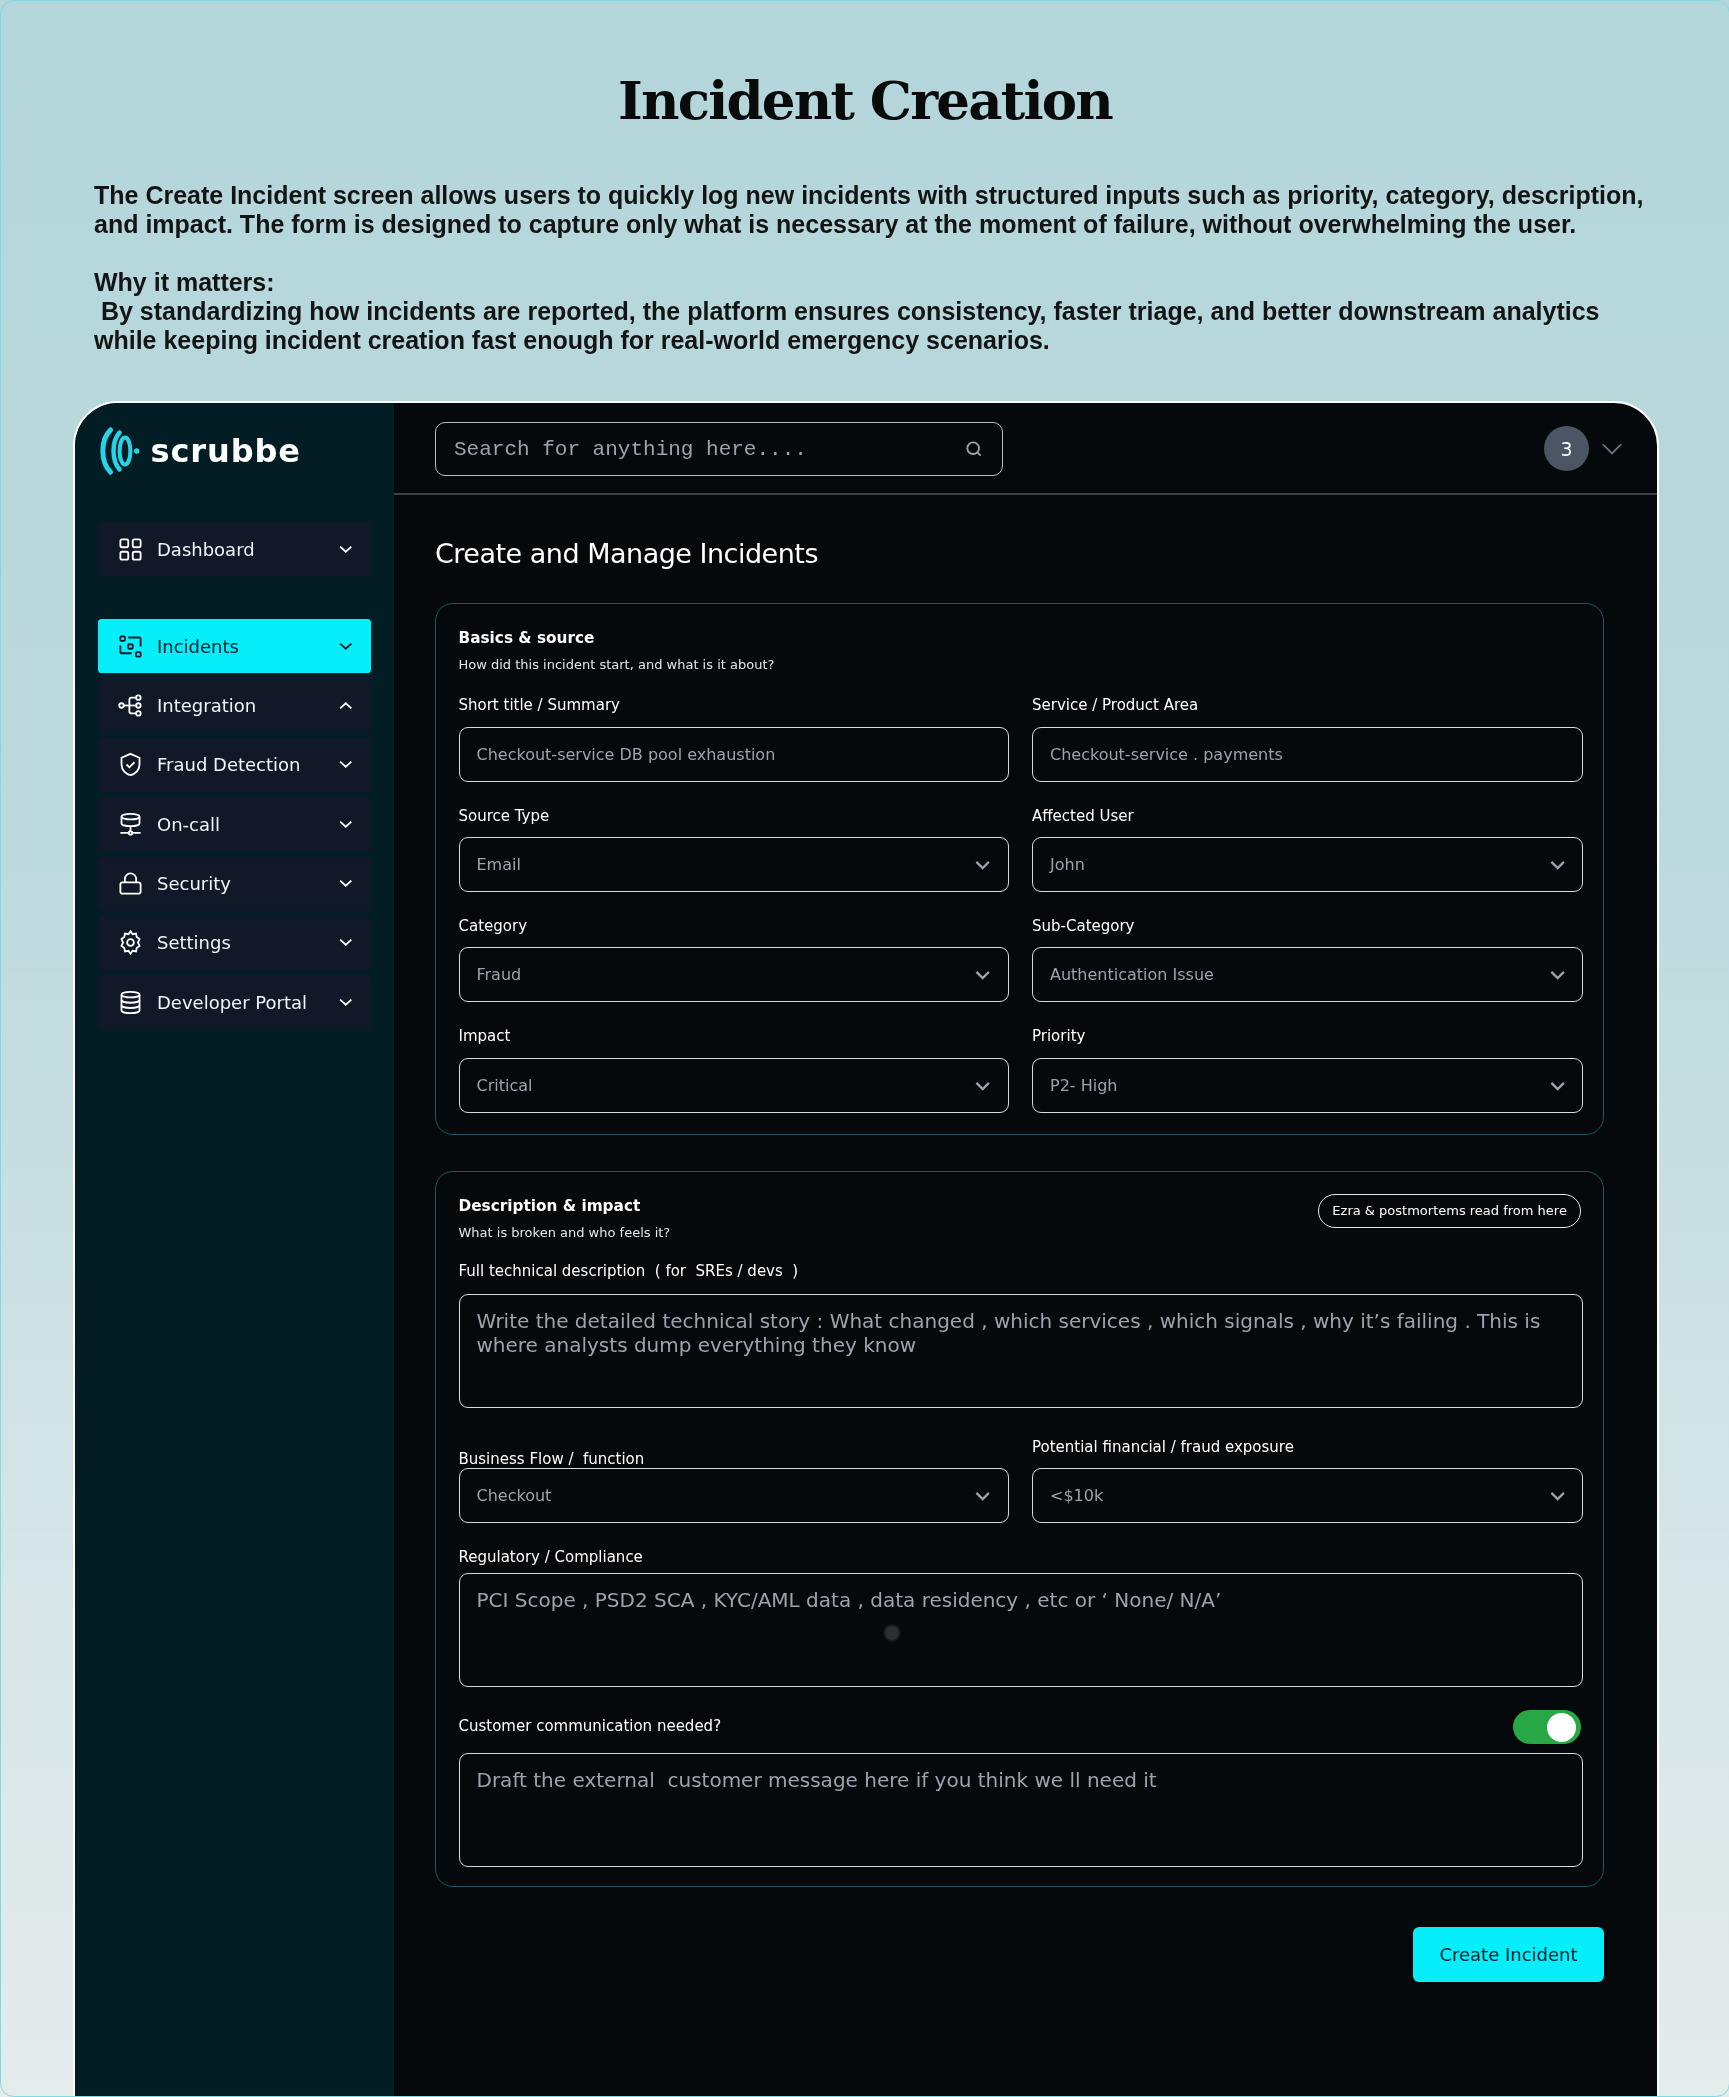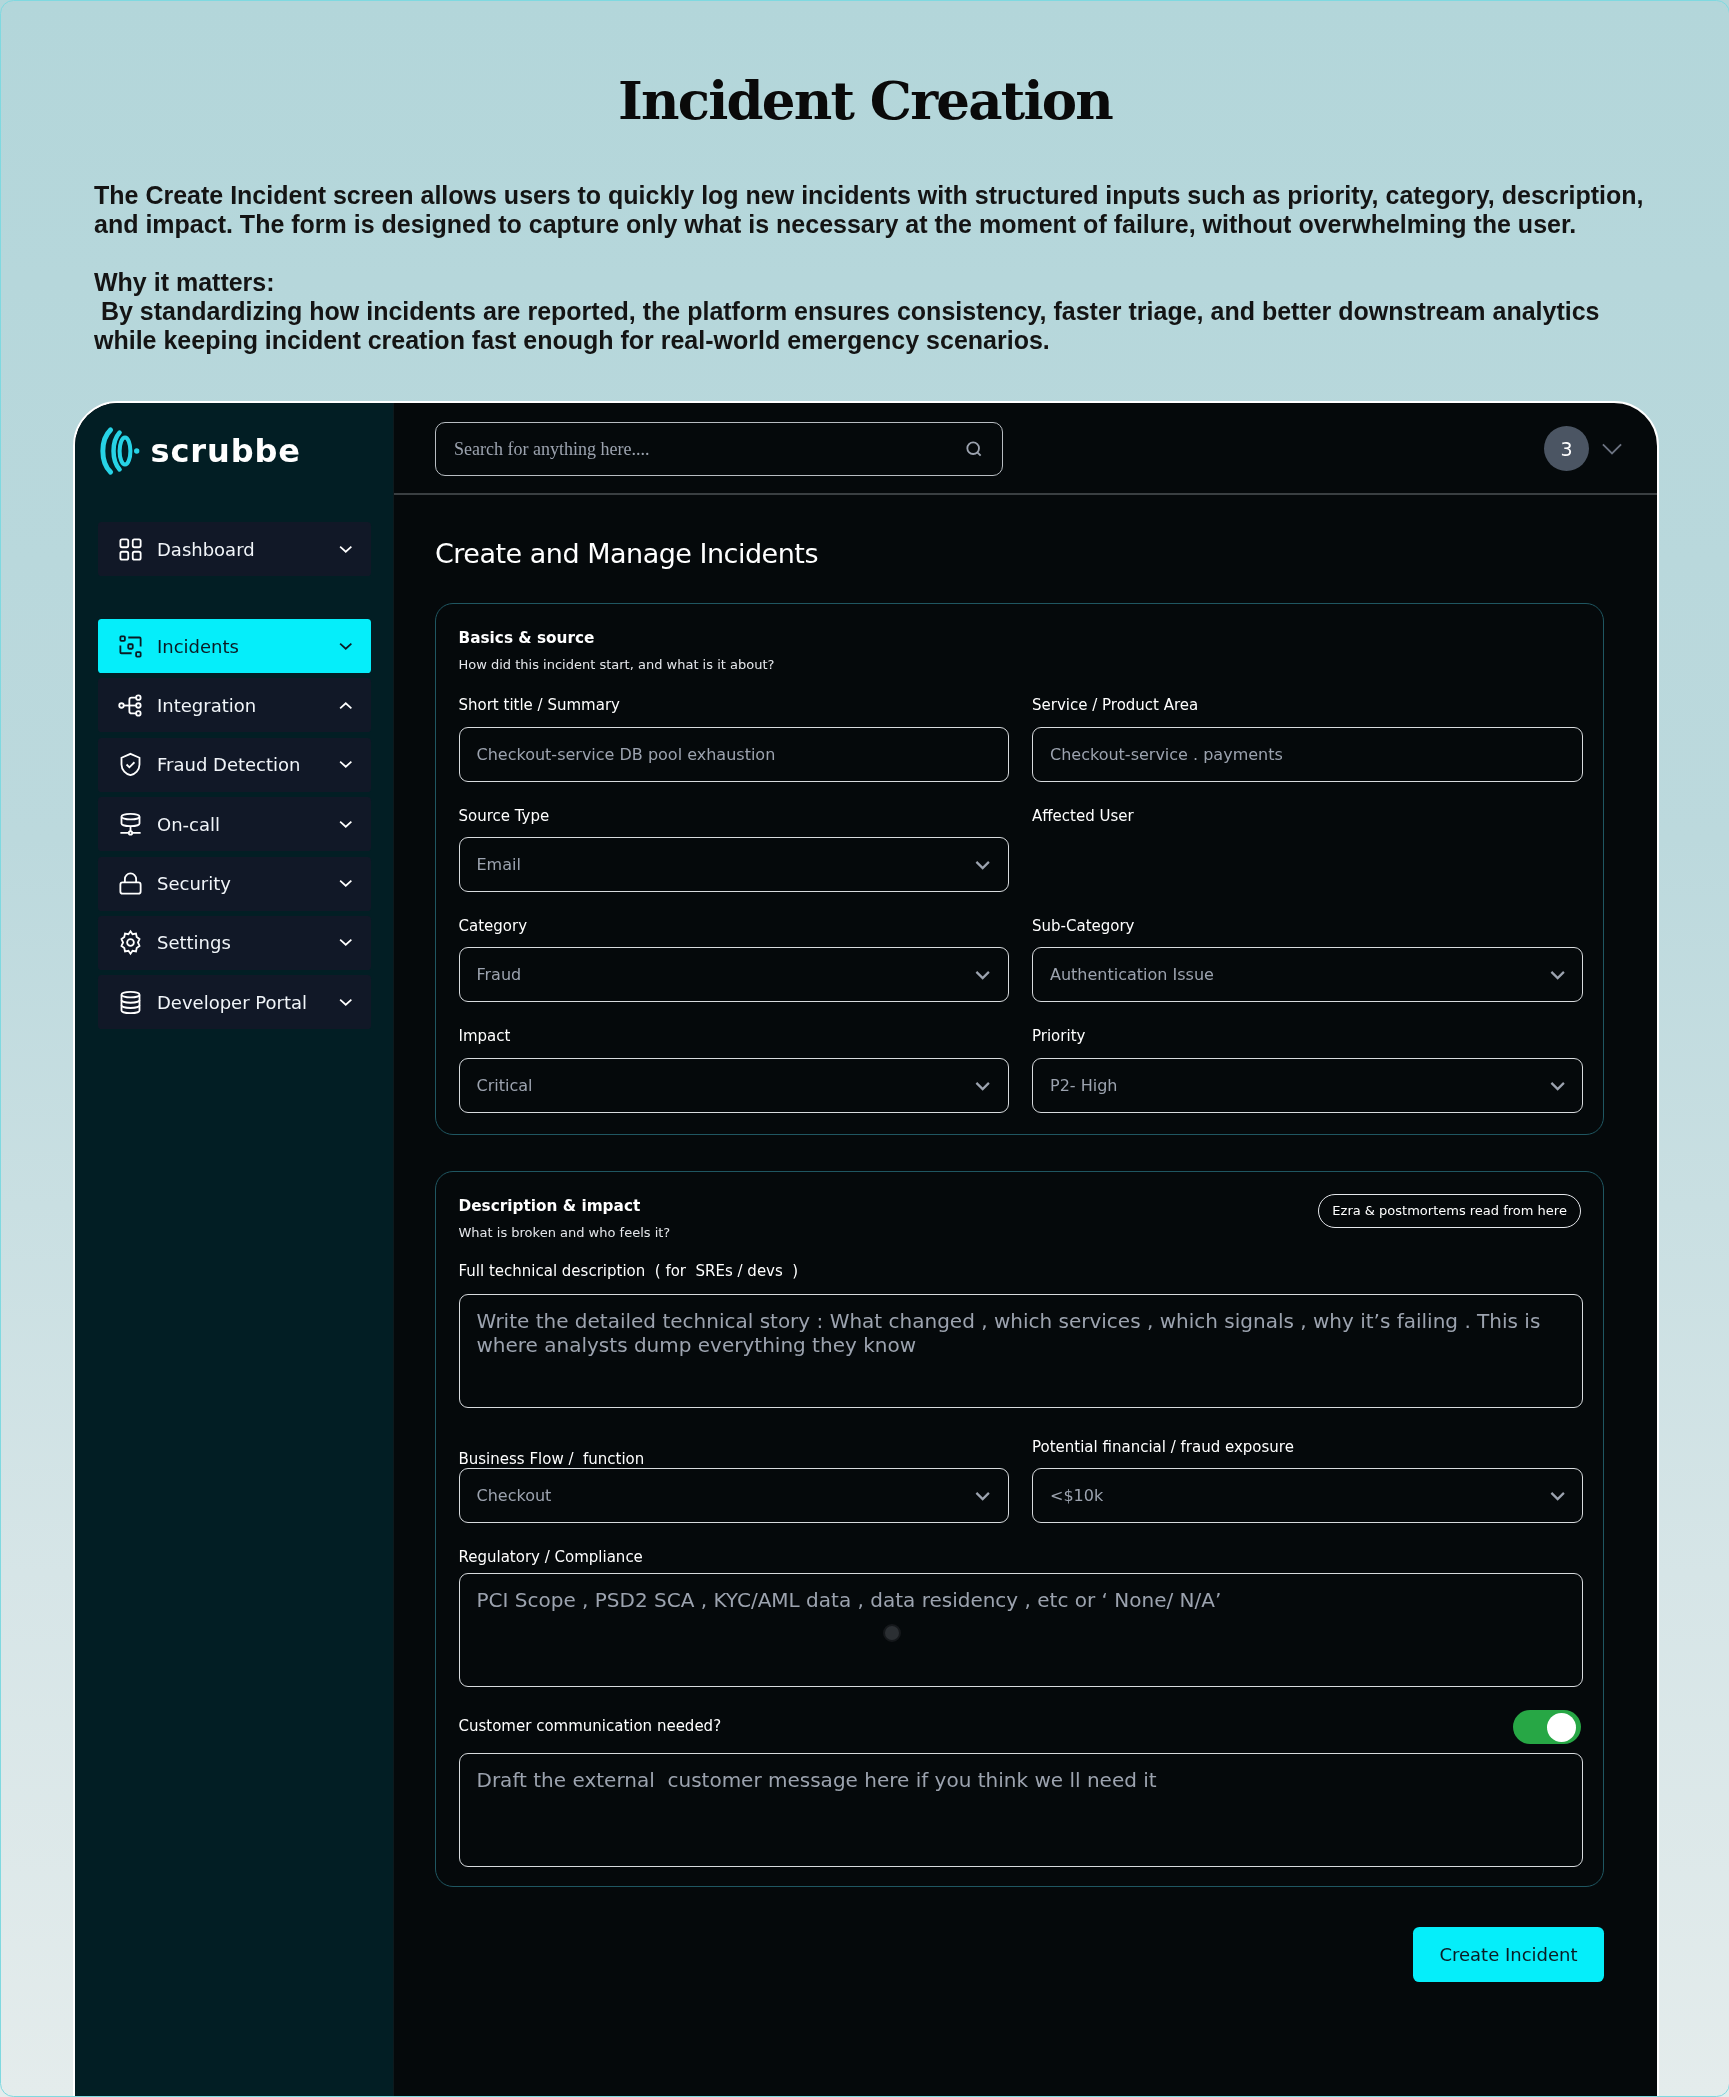--- a/index.html
+++ b/index.html
@@ -67,21 +67,21 @@
     position: absolute; left: 0; right: 0; top: 0; height: 92px;
     border-bottom: 2.3px solid #3a3f42;
   }
   .search {
     position: absolute; left: 41px; top: 19px; width: 568px; height: 54px;
     border: 1.8px solid #b8bdc2; border-radius: 10px;
     display: flex; align-items: center; padding: 0 18px;
   }
   .search-input {
     flex: 1; background: transparent; border: none; outline: none;
-    color: #9ca3af; font-size: 18px; font-family: Liberation Serif, serif;
+    color: #9ca3af; font-size: 21px; font-family: Liberation Mono, monospace;
   }
   .search-input::placeholder { color: #9ca3af; }
   .badge {
     position: absolute; right: 68px; top: 23.4px; width: 45px; height: 45px;
     border-radius: 50%; background: #4b5563; color: #fff;
     display: flex; align-items: center; justify-content: center;
     font-size: 19px; font-family: "DejaVu Sans", sans-serif;
   }
   .profile-chev { position: absolute; right: 35px; top: 40px; width: 20px; height: 11.7px; }
 
@@ -309,20 +309,26 @@
 
       <div class="field-label" style="left:22.5px;top:203px">Source Type</div>
       <div class="field col1" style="top:233px">
           <span class="val">Email</span>
           <svg class="chev" viewBox="0 0 12 8">
             <path d="M1 1.5 L6 6.5 L11 1.5" stroke="#9ca3af" stroke-width="1.8" fill="none"></path>
           </svg>
         </div>
 
       <div class="field-label" style="left:596px;top:203px">Affected User</div>
+      <div class="field col2" style="top:233px">
+          <span class="val">John</span>
+          <svg class="chev" viewBox="0 0 12 8">
+            <path d="M1 1.5 L6 6.5 L11 1.5" stroke="#9ca3af" stroke-width="1.8" fill="none"></path>
+          </svg>
+        </div>
 
       <div class="field-label" style="left:22.5px;top:313px">Category</div>
       <div class="field col1" style="top:343px">
           <span class="val">Fraud</span>
           <svg class="chev" viewBox="0 0 12 8">
             <path d="M1 1.5 L6 6.5 L11 1.5" stroke="#9ca3af" stroke-width="1.8" fill="none"></path>
           </svg>
         </div>
 
       <div class="field-label" style="left:596px;top:313px">Sub-Category</div>

